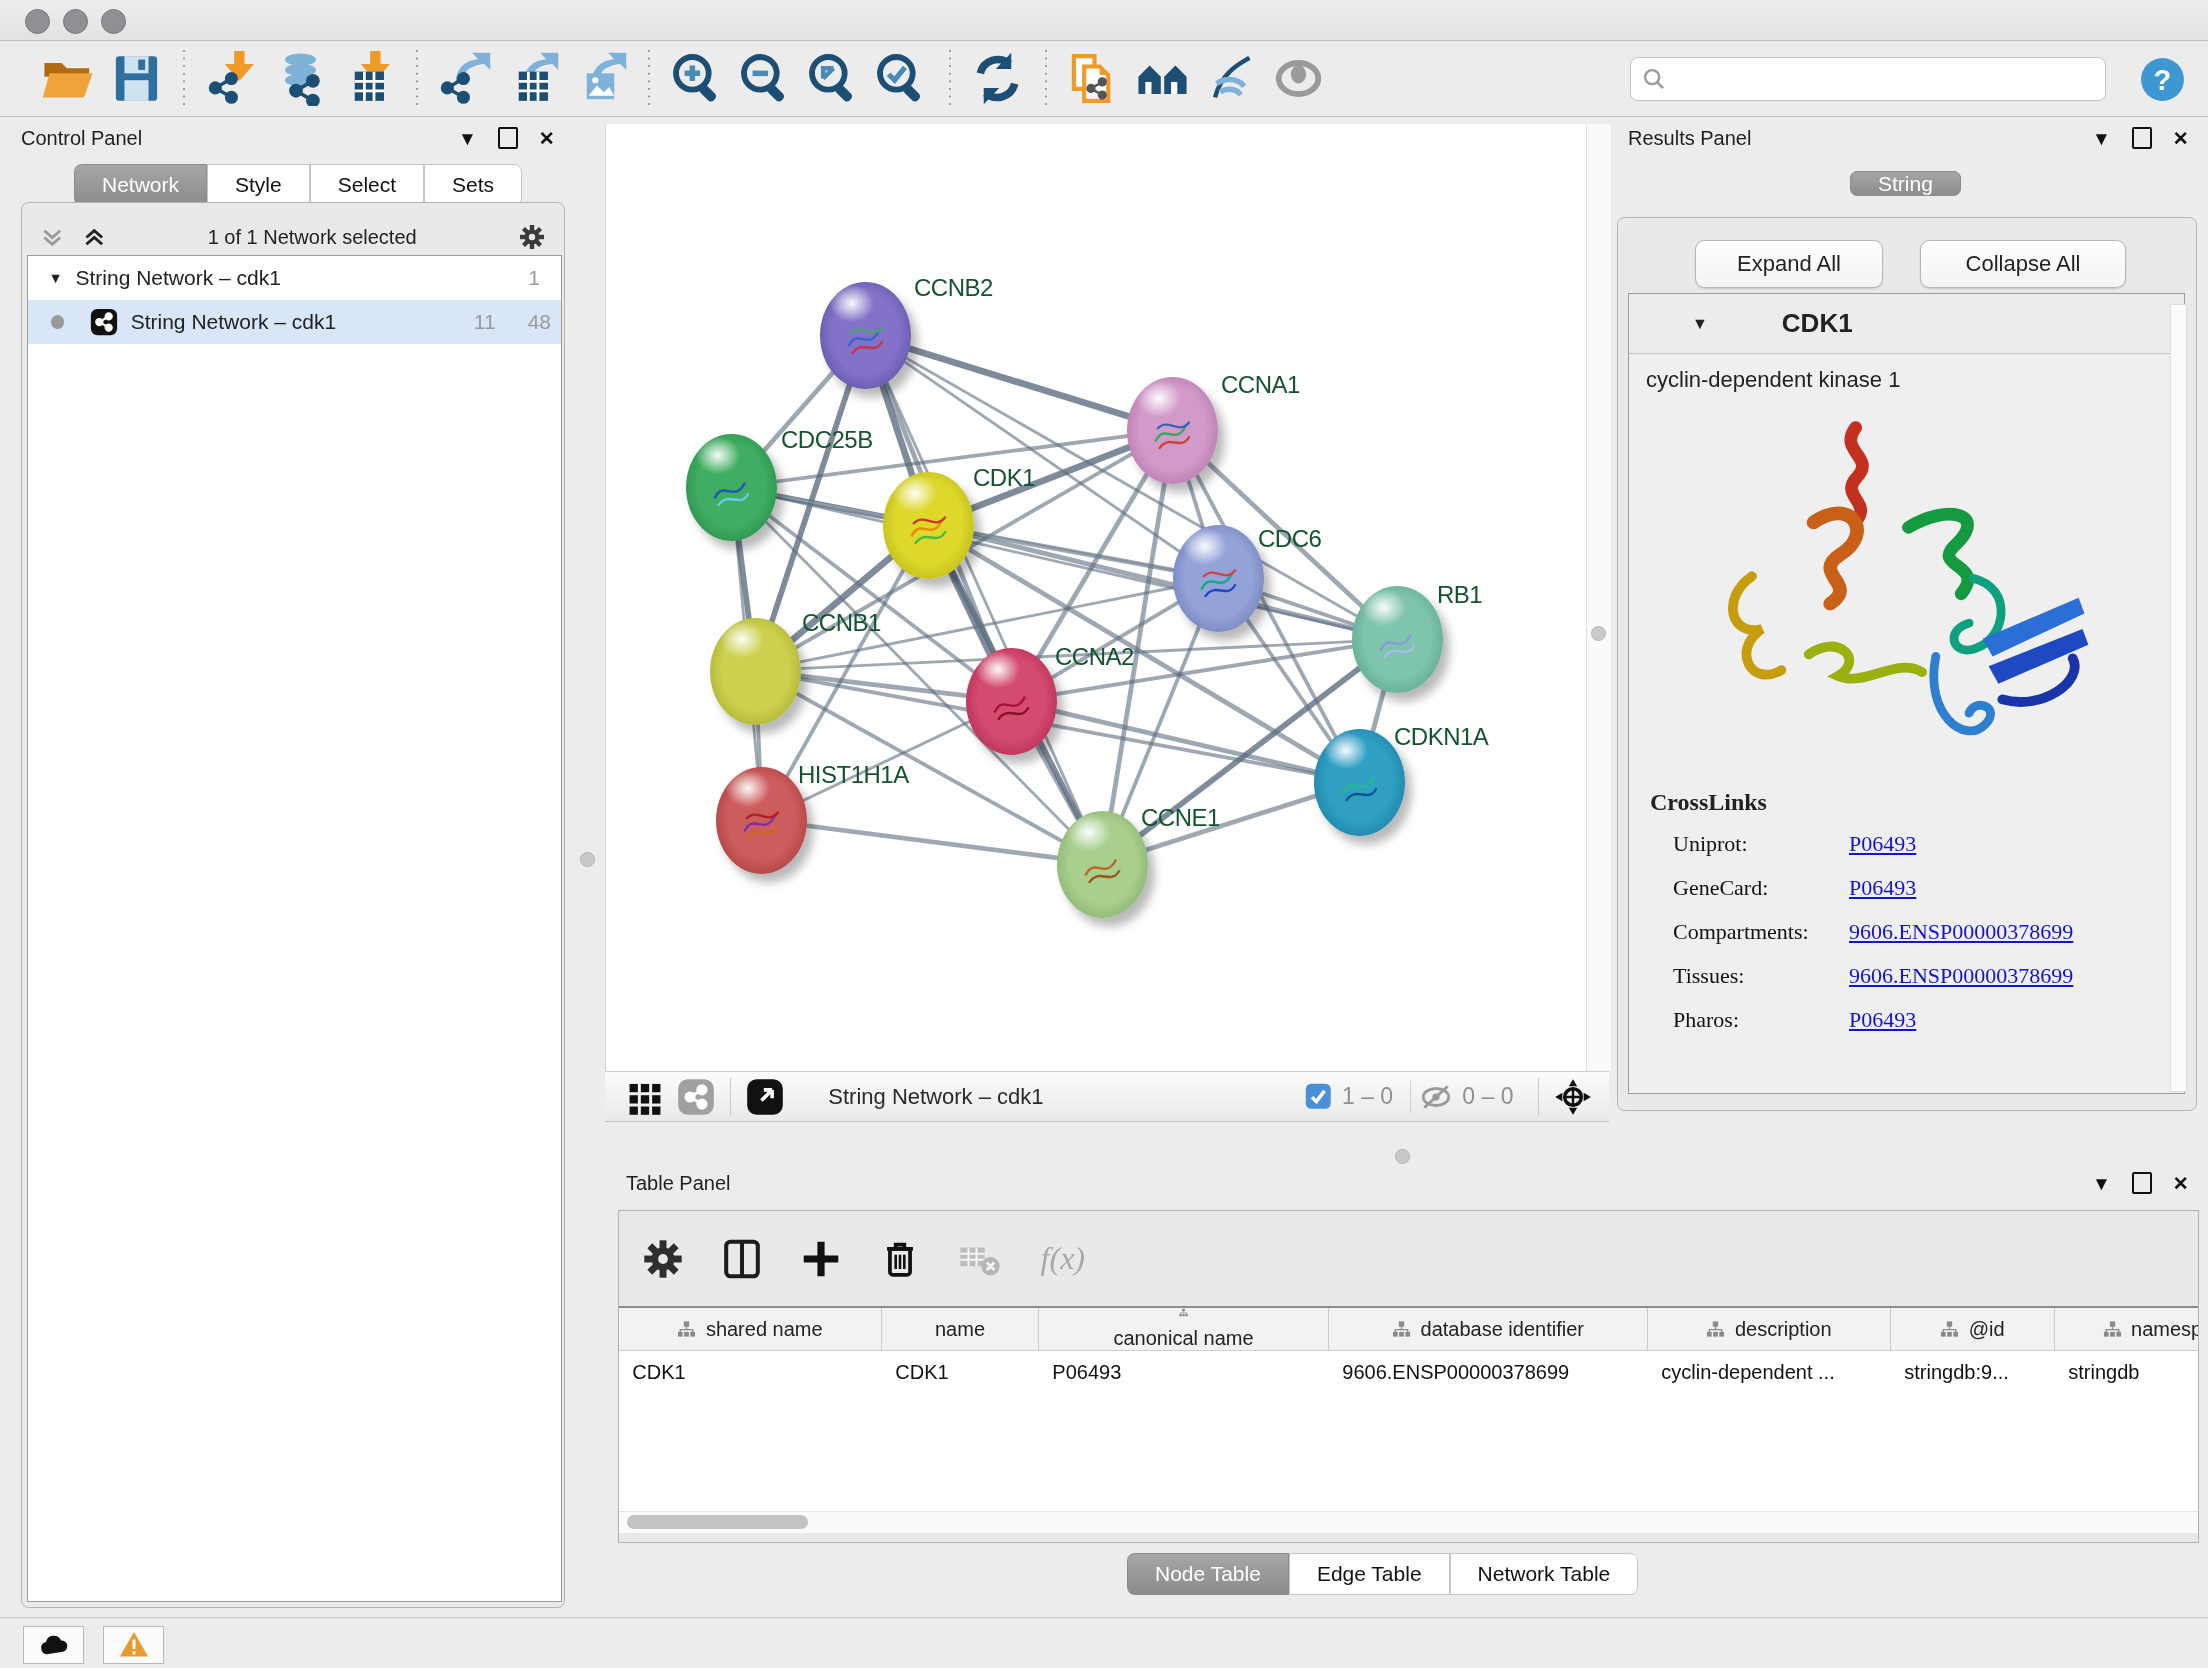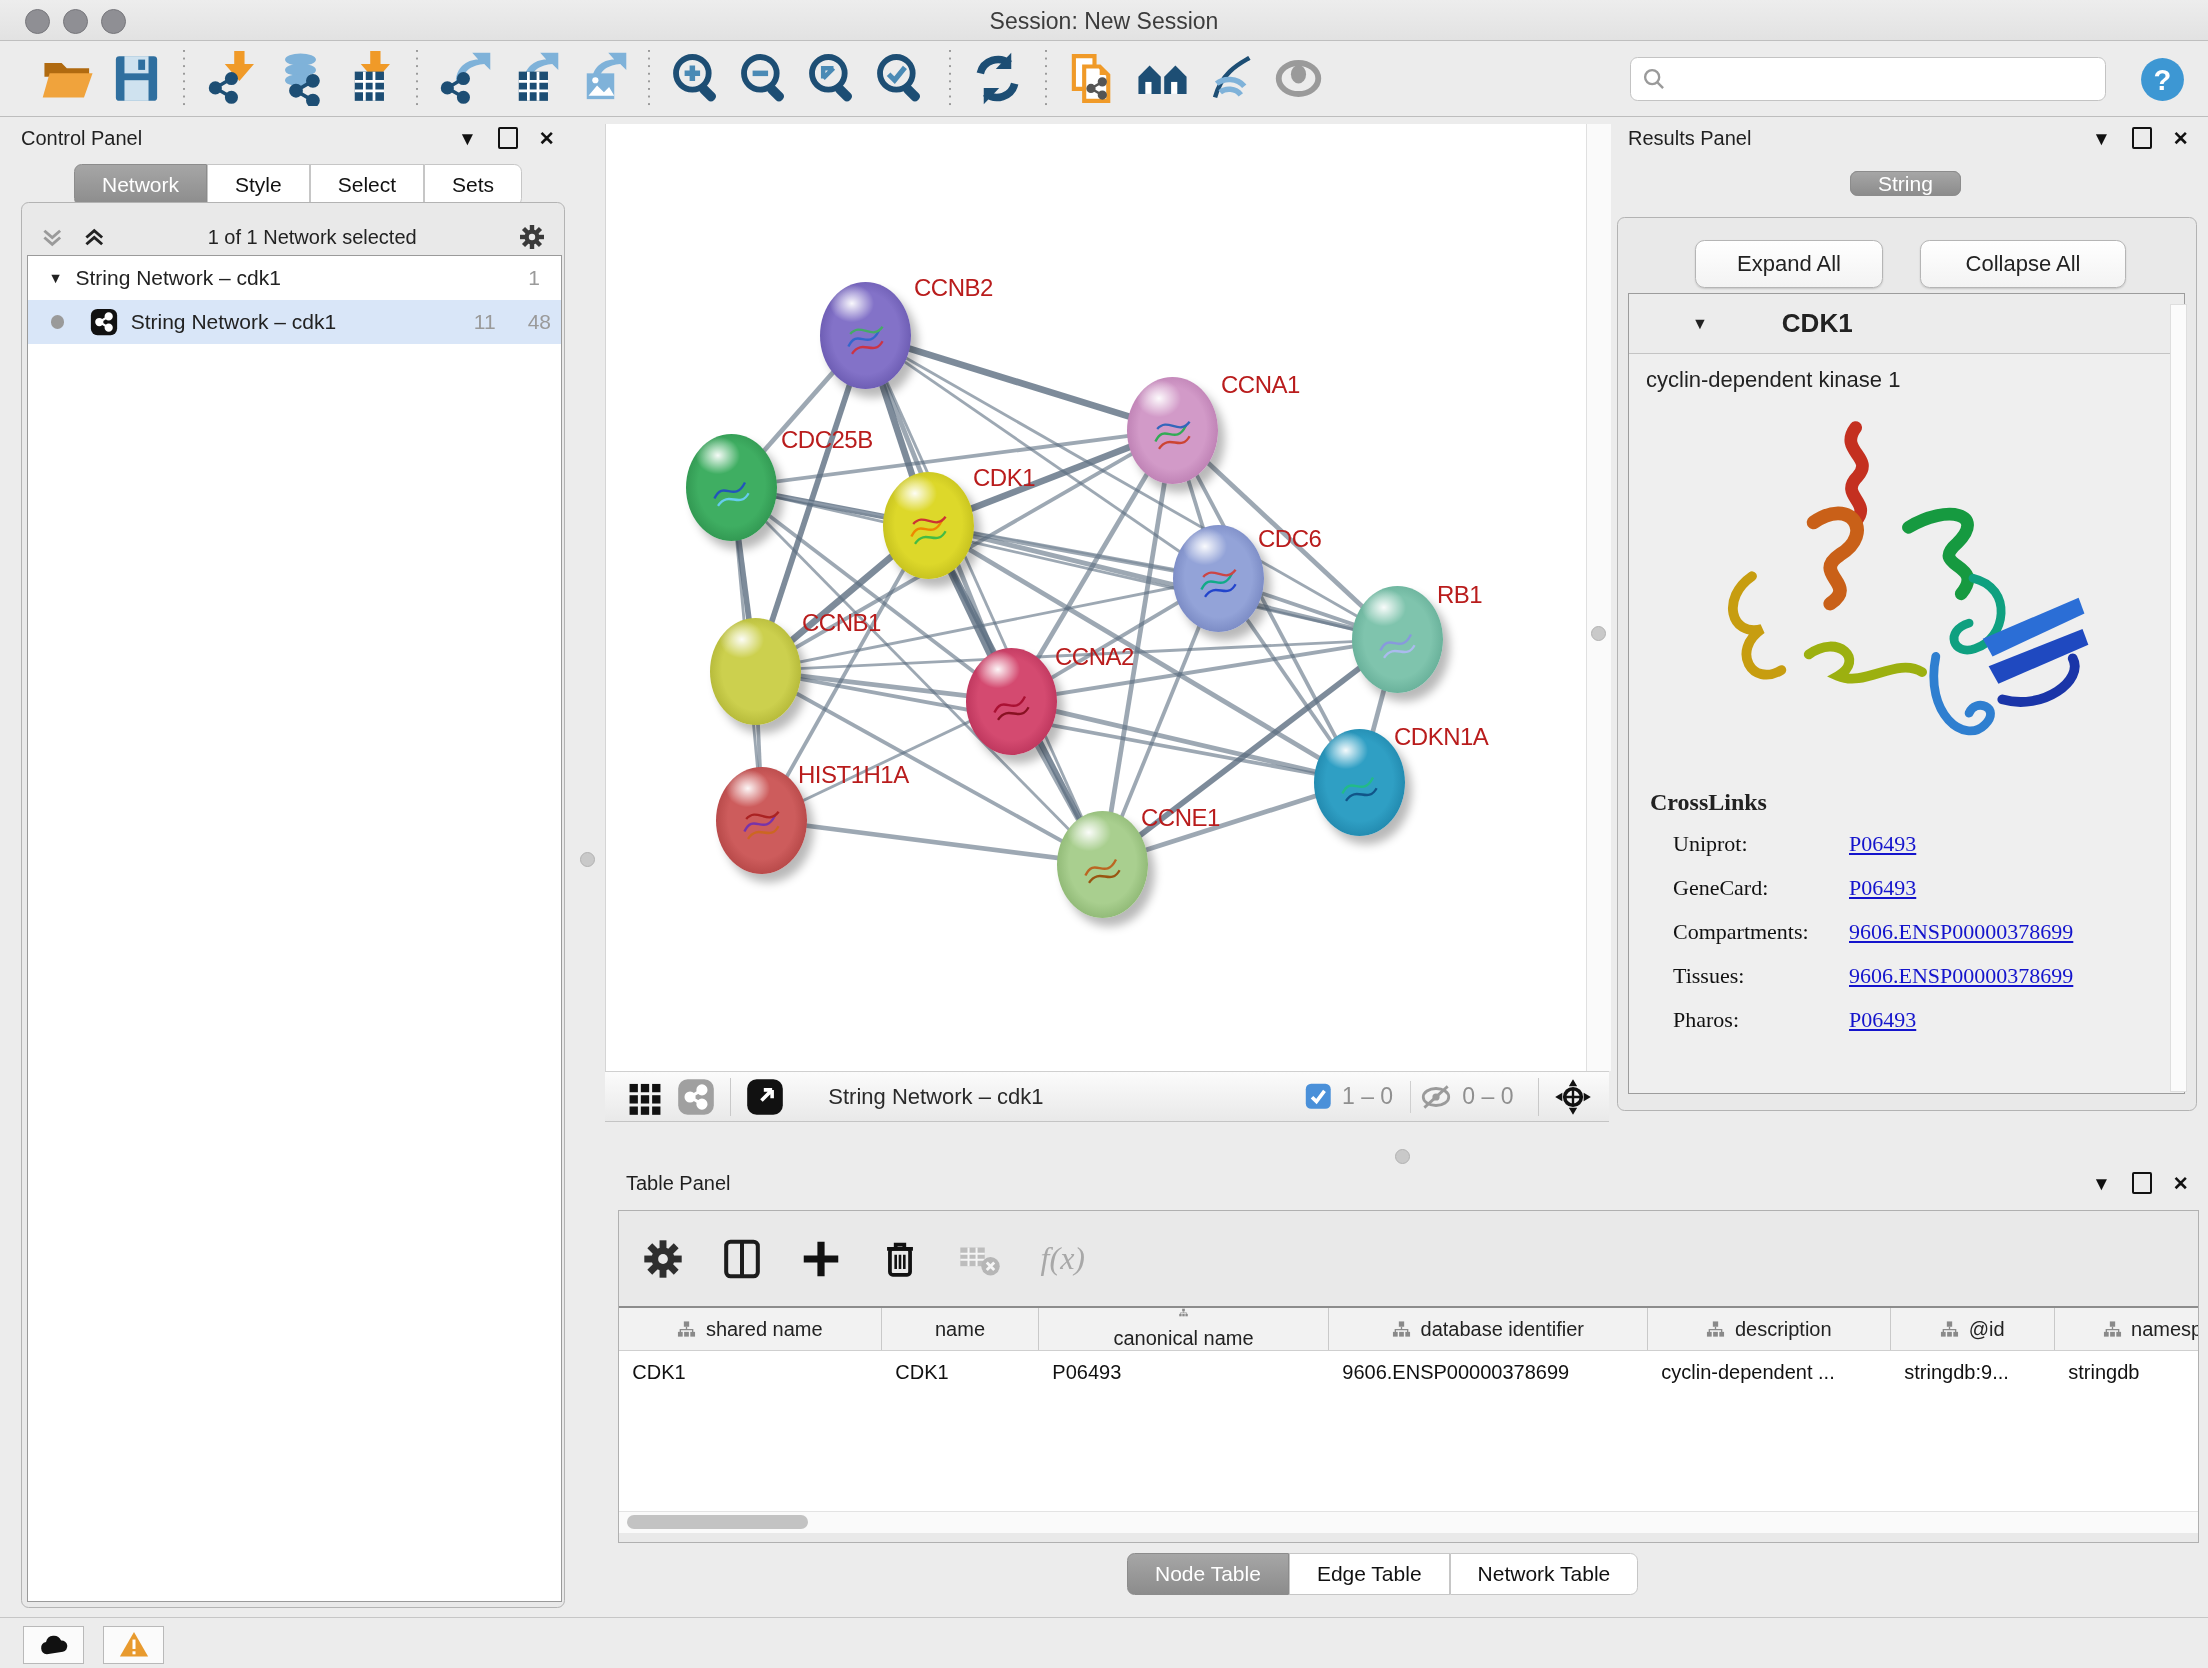--- a/index.html
+++ b/index.html
@@ -34,21 +34,21 @@
   .tab.active{background:linear-gradient(#a6a6a6,#8c8c8c);color:#fff;border-color:#8c8c8c;}
   .inner-box{background:#e9e9e9;border:1px solid #b3b3b3;border-radius:7.6px;}
   
   #cp-tree{background:#fff;border:1px solid #9a9a9a;}
   .tree-row{display:flex;align-items:center;height:44px;font-size:21px;}
   .tree-row.selected{background:#d9e6f8;}
   .badge{color:#9a9a9a;font-size:21px;}
   
   #canvas{left:605px;top:124px;width:980px;height:947px;background:#fff;border-left:1px solid #d5d5d5;}
   .node{position:absolute;width:91px;height:107px;border-radius:50%;box-shadow:6.7px 8.6px 9.5px rgba(0,0,0,0.28);}
-  .node-label{position:absolute;font-size:24px;color:#b91c1c;letter-spacing:-0.5px;white-space:nowrap;}
+  .node-label{position:absolute;font-size:24px;color:#14532d;letter-spacing:-0.5px;white-space:nowrap;}
   #vscroll{left:1586px;top:124px;width:24px;height:947px;background:#fafafa;border-left:1px solid #e0e0e0;}
   
   #netbar{left:605px;top:1071px;width:1004px;height:49px;background:linear-gradient(#fbfbfb,#e9e9e9);
           border-top:1px solid #cfcfcf;border-bottom:1px solid #c4c4c4;display:flex;align-items:center;}
   .nb-sep{width:1px;height:38px;background:#c9c9c9;margin:0 15px;}
   .nbicon svg{width:38px;height:38px;display:block;}
   .nb-count{font-size:23px;color:#8f8f8f;margin:0 9.5px;}
   
   #rp-outer{left:1617px;top:217px;width:578px;height:892px;}
   .rbtn{background:linear-gradient(#ffffff,#f3f3f3);border:1px solid #b5b5b5;border-radius:9.5px;
@@ -79,21 +79,20 @@
 </style>
 </head>
 <body>
 
 <div id="app">
 
   <div id="titlebar" class="abs">
     <div class="tlight abs" style="left:25px"></div>
     <div class="tlight abs" style="left:63px"></div>
     <div class="tlight abs" style="left:101px"></div>
-    <div id="win-title" class="abs">Session: New Session</div>
   </div>
 
   <div id="toolbar" class="abs">
       <div class="tbtn">
         <svg viewBox="0 0 32 32">
           <path d="M2 7h10l3 3h13v5H2z" fill="#b06a10"></path>
           <path d="M5 13h25l-5 14H1z" fill="#f0a33c"></path>
         </svg>
       </div>
       <div class="tbtn">

